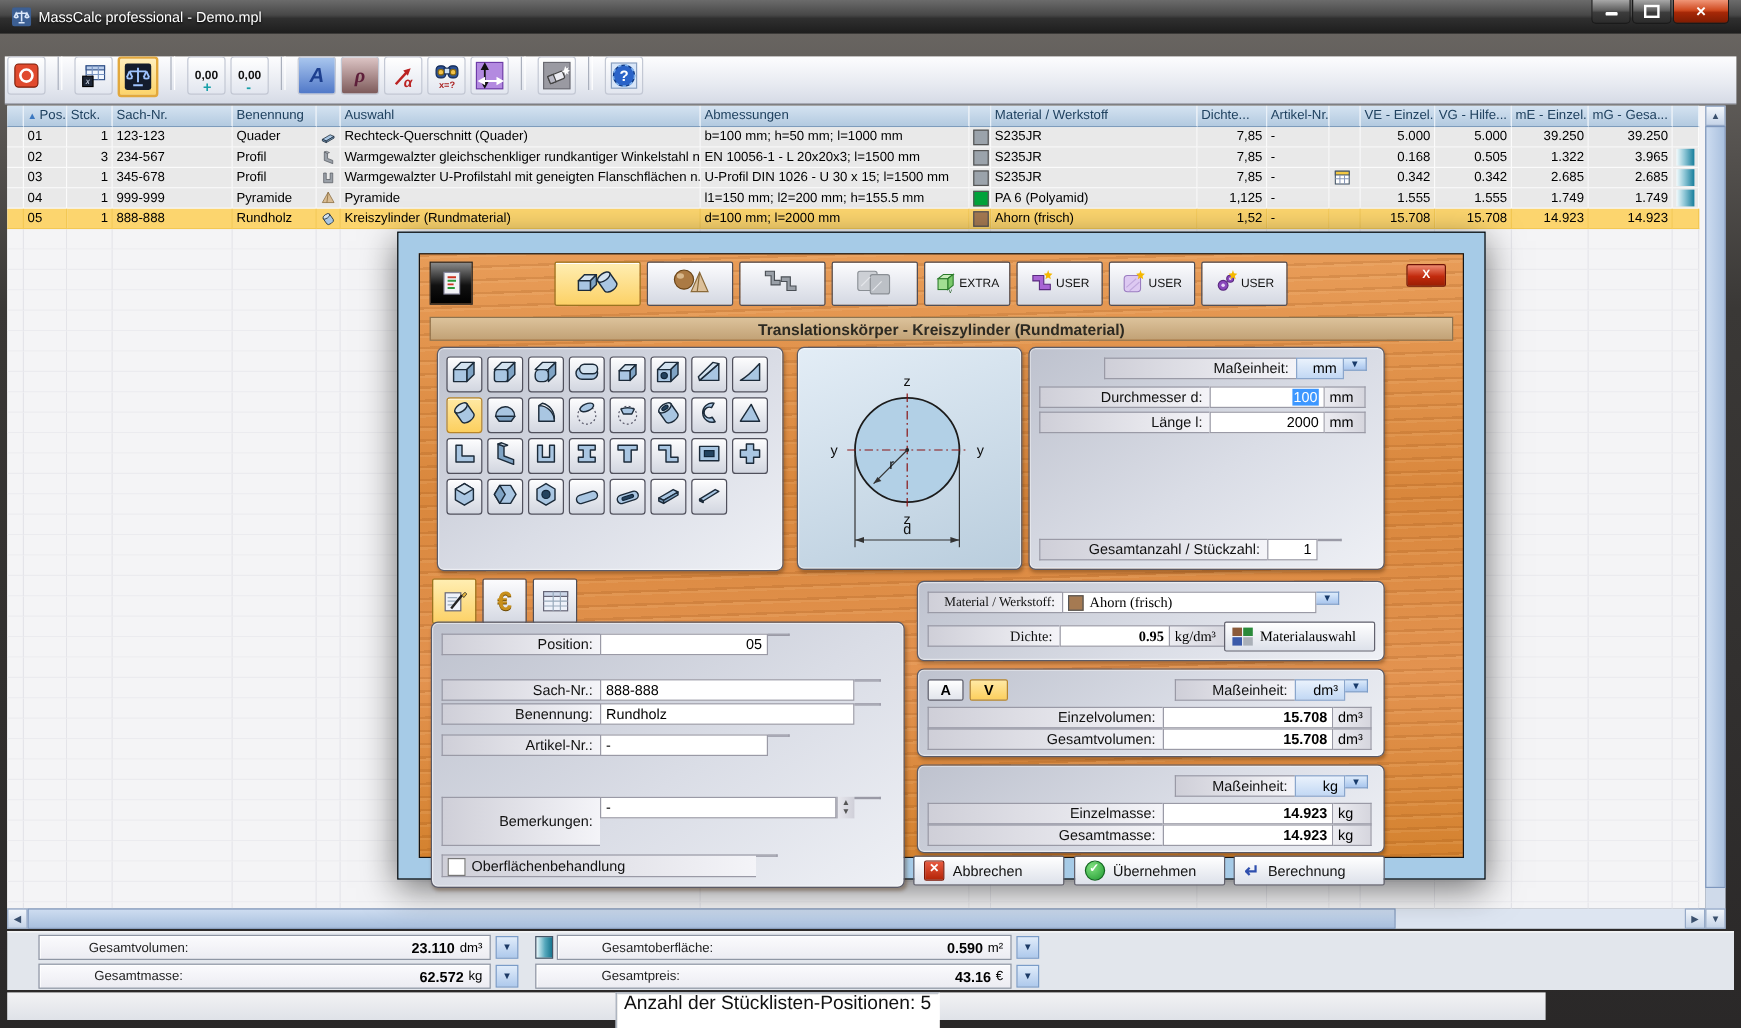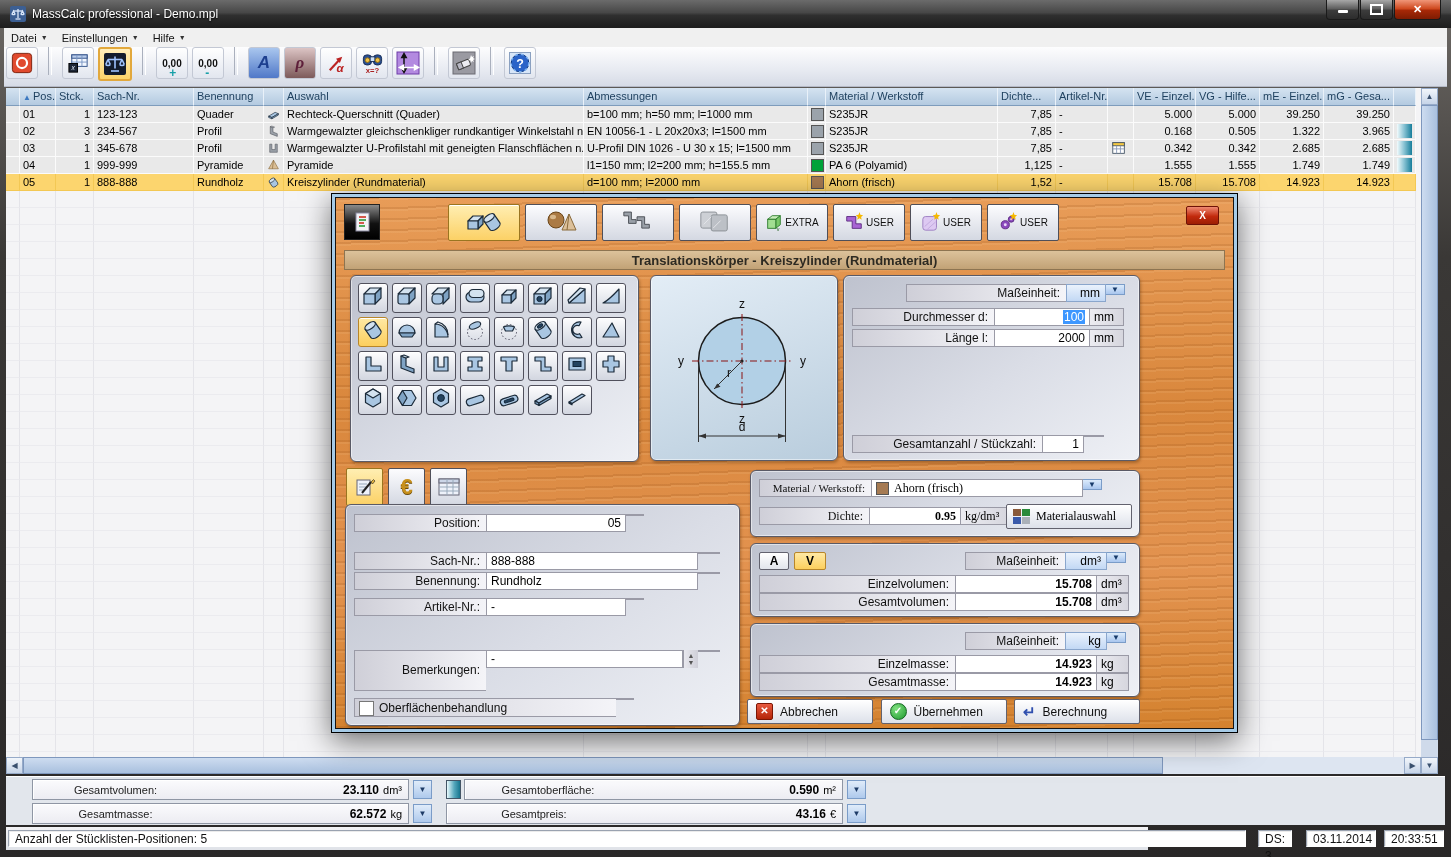--- a/index.html
+++ b/index.html
@@ -73,31 +73,31 @@
   .sbox{flex:1;display:flex;align-items:center;height:19px;background:linear-gradient(180deg,#fbfbfd,#ececf2);
     border:1px solid #8f96a4;box-shadow:inset 1px 1px 0 #fff;font-size:11px;}
   .sbox .lab{width:44%;text-align:center;color:#222;}
   .sbox .v{margin-left:auto;font-weight:bold;font-size:12px;text-align:center;}
   .sbox .u{margin:0 6px 0 4px;font-size:11px;}
   .ddbtn{width:19px;height:19px;margin-left:4px;background:linear-gradient(180deg,#e0ecfa,#aec9ec);
     border:1px solid #7a9cc8;color:#1c3a66;font-size:8px;display:flex;align-items:center;justify-content:center;box-sizing:border-box;}
   .tealic{width:13px;height:17px;margin-right:3px;border:1px solid #456;
     background:linear-gradient(90deg,#eafafd,#56a8bc 55%,#17768f);}
   
-  .statusbar{position:absolute;left:6px;top:827px;width:1142px;height:23px;background:linear-gradient(180deg,#f2f2f4,#dfe2e8);
-    display:flex;align-items:center;font-size:12px;color:#111;}
+  .statusbar{position:absolute;left:6px;top:827px;width:1282px;height:23px;background:linear-gradient(180deg,#f2f2f4,#dfe2e8);
+    display:flex;align-items:center;font-size:16px;color:#111;flex-direction:column;}
   .stf{height:17px;line-height:17px;background:#fff;border:1px solid #9aa2b0;border-bottom-color:#fff;border-right-color:#fff;
     box-shadow:inset 1px 1px 0 rgba(0,0,0,.08);padding:0 6px;box-sizing:border-box;}
   .stf.main{flex:0 0 1238px;margin-left:2px;}
   .stf.ds{width:58px;margin-left:12px;}
   .stf.date{width:70px;margin-left:14px;text-align:center;}
   .stf.time{width:60px;margin-left:8px;text-align:center;}
   
   .dialog{position:absolute;left:331px;top:193px;width:907px;height:540px;background:#a6cbe7;
-    border:1px solid #000;box-shadow:0 8px 28px rgba(0,0,0,.55);box-sizing:border-box;padding:3px;}
+    border:1px solid #000;box-shadow:0 8px 28px rgba(0,0,0,.55);box-sizing:border-box;padding:17px;}
   .dlg-inner{position:relative;width:100%;height:100%;border:1px solid #141414;box-sizing:border-box;
     background-color:#e0914a;
     background-image:repeating-linear-gradient(178deg,rgba(125,60,8,.14) 0 2px,rgba(255,225,180,.10) 2px 4px,transparent 4px 11px),
       linear-gradient(180deg,#e89c58,#d9873c 40%,#e39350 70%,#d4822f);}
   .dlg-head{position:absolute;left:0;top:6px;right:0;height:40px;}
   .docbtn{position:absolute;left:8px;top:0;width:34px;height:34px;border:1px solid #222;
     background:linear-gradient(180deg,#8a8a8a,#111 55%,#000);display:flex;align-items:center;justify-content:center;}
   .dtabs{position:absolute;left:112px;top:0;display:flex;gap:5px;}
   .dtab{width:72px;height:37px;box-sizing:border-box;border:1px solid #4f4f59;border-radius:2px;
     background:linear-gradient(180deg,#fcfcfe,#d4d8e2);display:flex;align-items:center;justify-content:center;gap:2px;
@@ -195,34 +195,20 @@
         </div>
       <div class="wb">
           <span class="sq"></span>
         </div>
       <div class="wb close">
           <span class="x">✕</span>
         </div>
     </div>
   </div>
 
-  <div class="menubar">
-    <span class="mitem">
-        <span>Datei</span>
-        <span class="car">▼</span>
-      </span>
-    <span class="mitem">
-        <span>Einstellungen</span>
-        <span class="car">▼</span>
-      </span>
-    <span class="mitem">
-        <span>Hilfe</span>
-        <span class="car">▼</span>
-      </span>
-  </div>
 
   <div class="toolbar" id="toolbar">
       <div class="tb">
         <span>
           <svg viewBox="0 0 24 24" width="22" height="22">
             <rect x="1.5" y="1.5" width="21" height="21" rx="3.5" fill="#e04a2e" stroke="#7a1c08"></rect>
             <circle cx="12" cy="12" r="5.5" fill="none" stroke="#fff" stroke-width="2.4"></circle>
           </svg>
         </span>
       </div>

